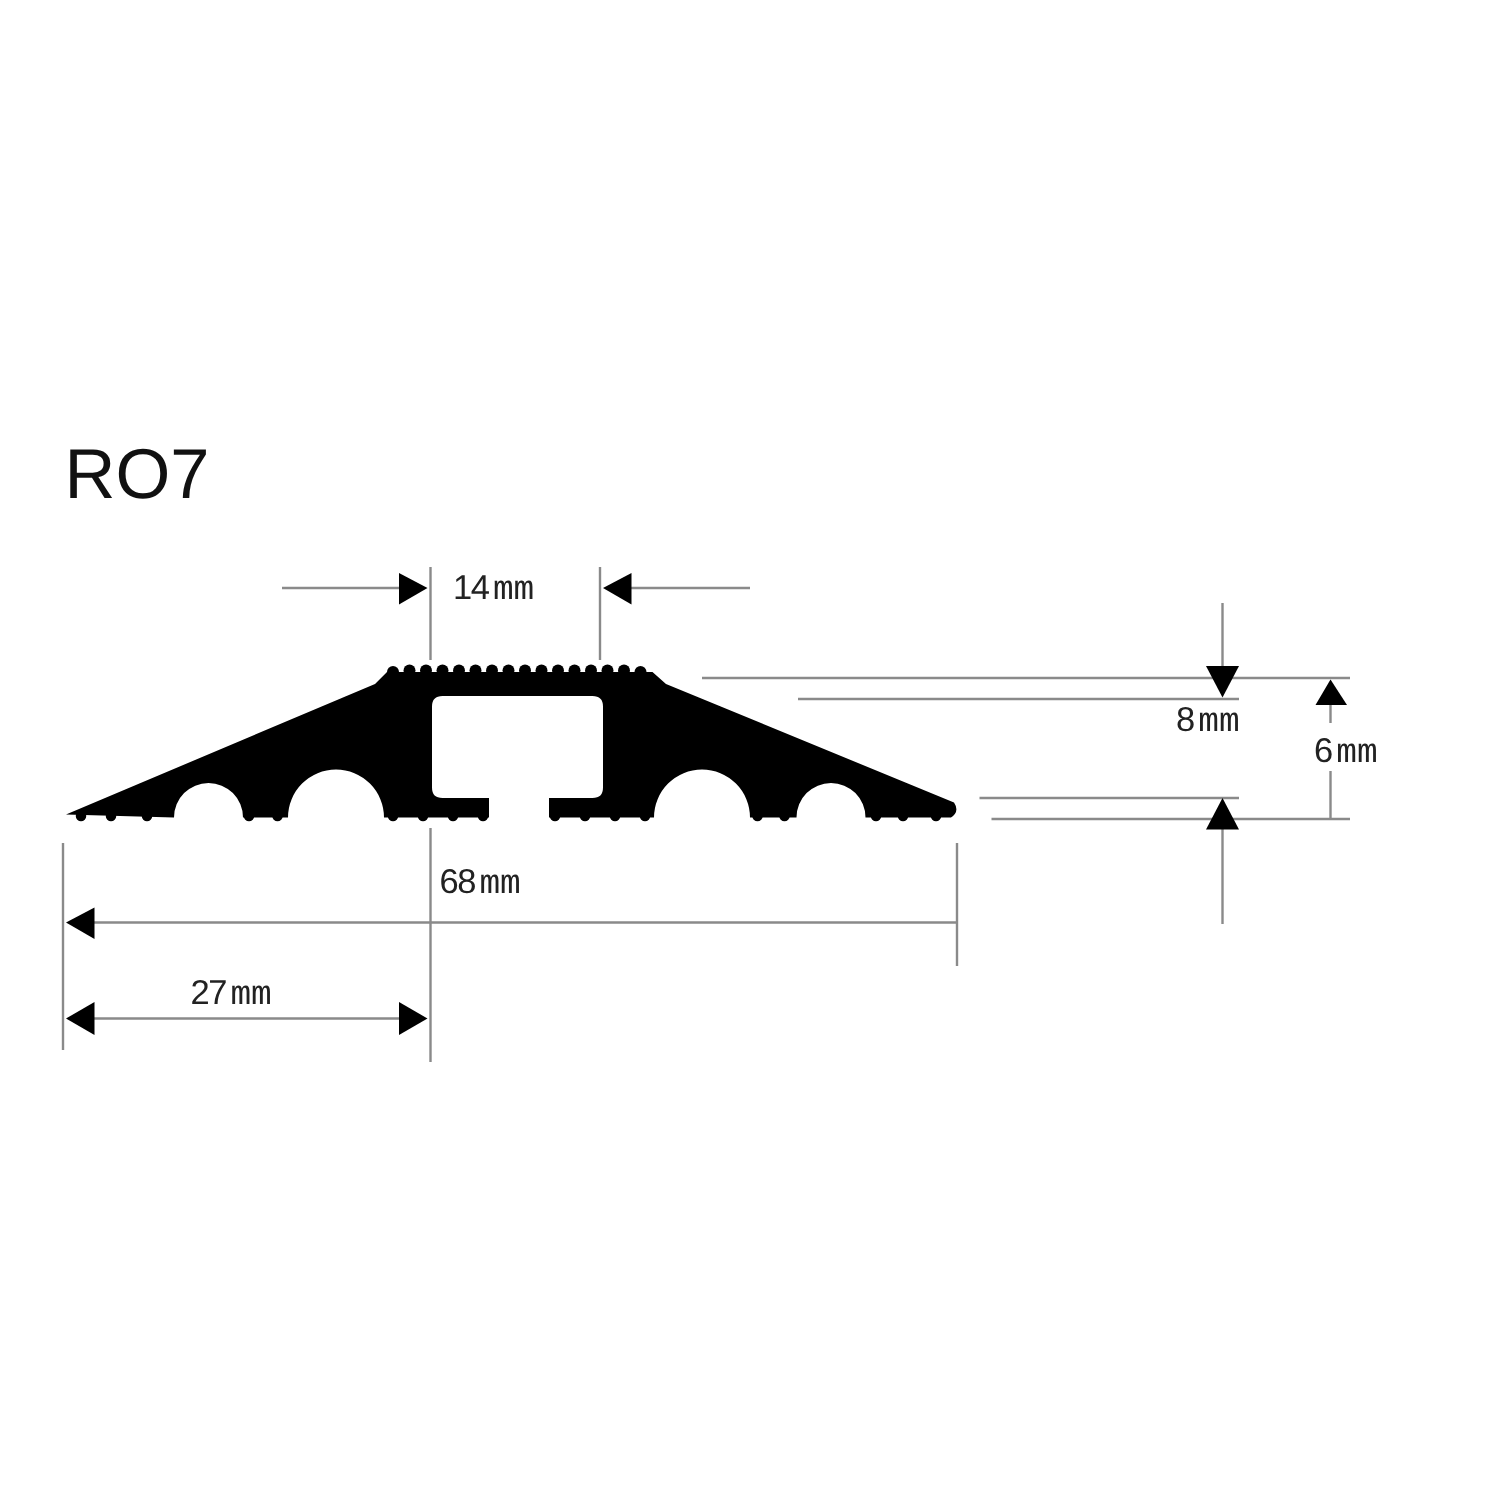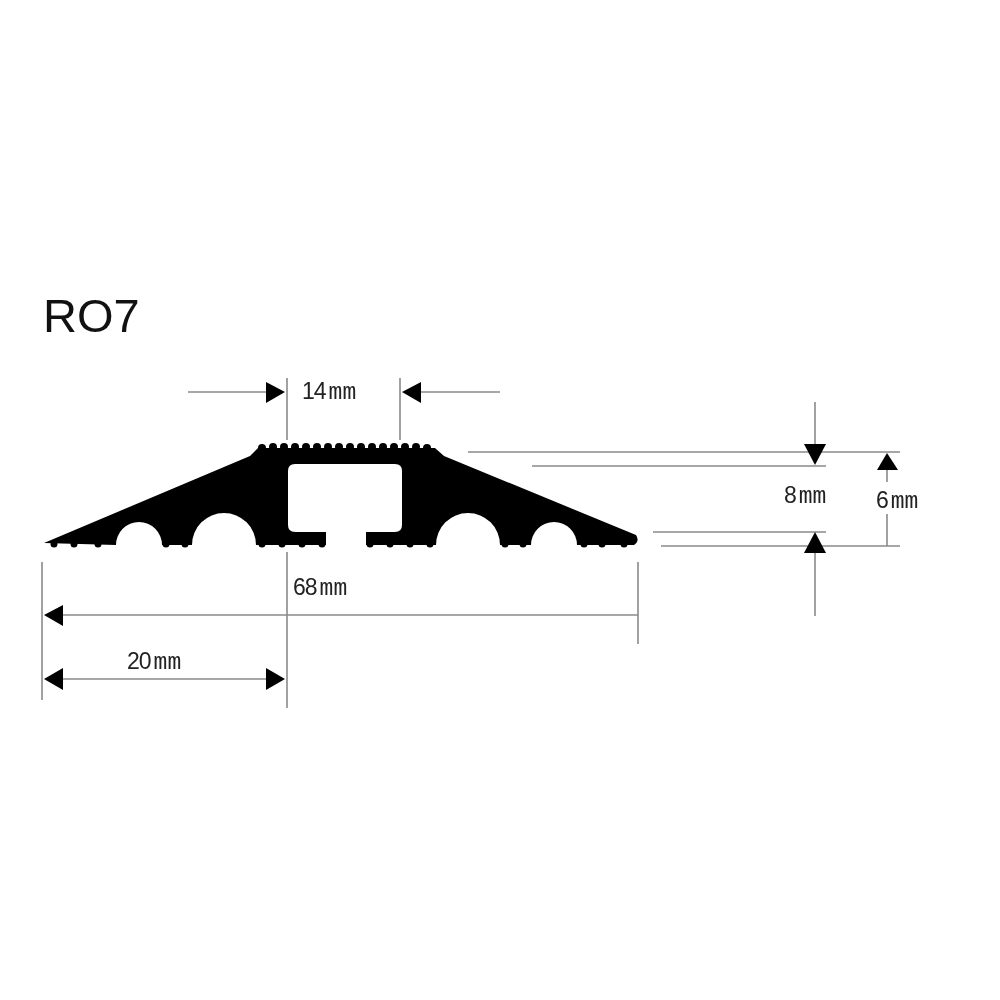--- a/index.html
+++ b/index.html
@@ -33,21 +33,21 @@
   .dim-label {
     position: absolute;
     font-size: 23px;
     color: #222222;
     line-height: 1;
     white-space: nowrap;
   }
   .dim-label .num { letter-spacing: -1px; }
   .dim-label .unit { margin-left: 3px; font-family: Liberation Mono, monospace; }
   #lbl-14 { left: 302px; top: 380px; }
-  #lbl-8  { left: 784px; top: 484px; }
+  #lbl-8  { left: 784px; top: 468px; }
   #lbl-11 { left: 876px; top: 489px; }
   #lbl-68 { left: 293px; top: 576px; }
   #lbl-27 { left: 127px; top: 650px; }
 </style>
 </head>
 <body>
 
 <div id="diagram">
 
   <div class="title">RO7</div>
@@ -190,15 +190,15 @@
   <div class="dim-label" id="lbl-8">
     <span class="num">8</span><span class="unit">mm</span>
   </div>
   <div class="dim-label" id="lbl-11">
     <span class="num">6</span><span class="unit">mm</span>
   </div>
   <div class="dim-label" id="lbl-68">
     <span class="num">68</span><span class="unit">mm</span>
   </div>
   <div class="dim-label" id="lbl-27">
-    <span class="num">20</span><span class="unit">mm</span>
+    <span class="num">27</span><span class="unit">mm</span>
   </div>
 </div>
 
 </body></html>

